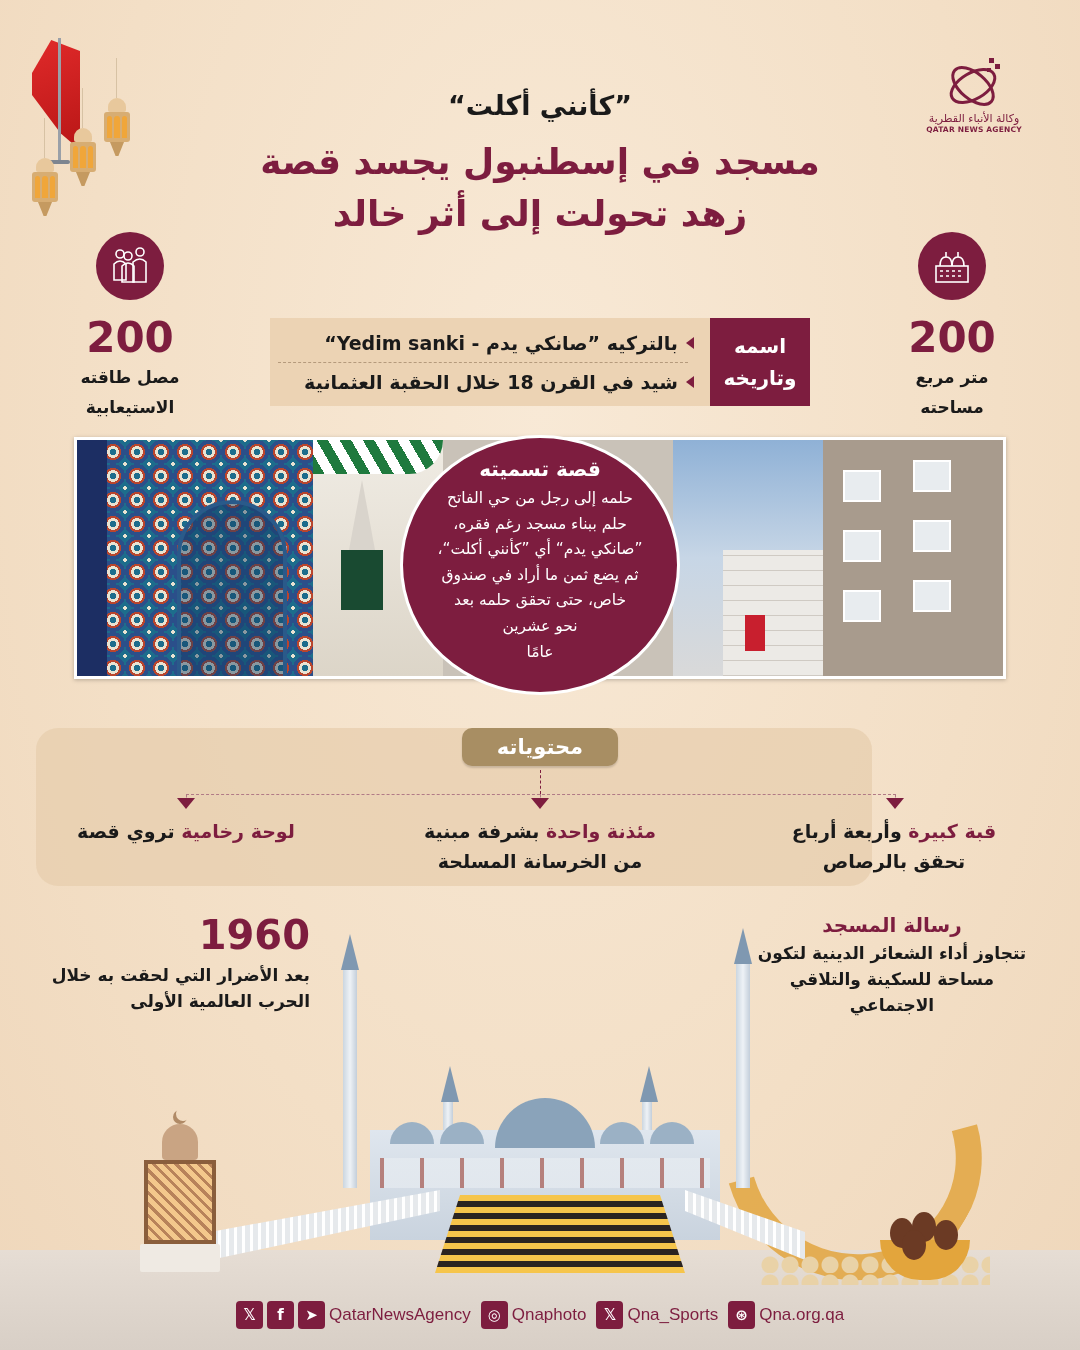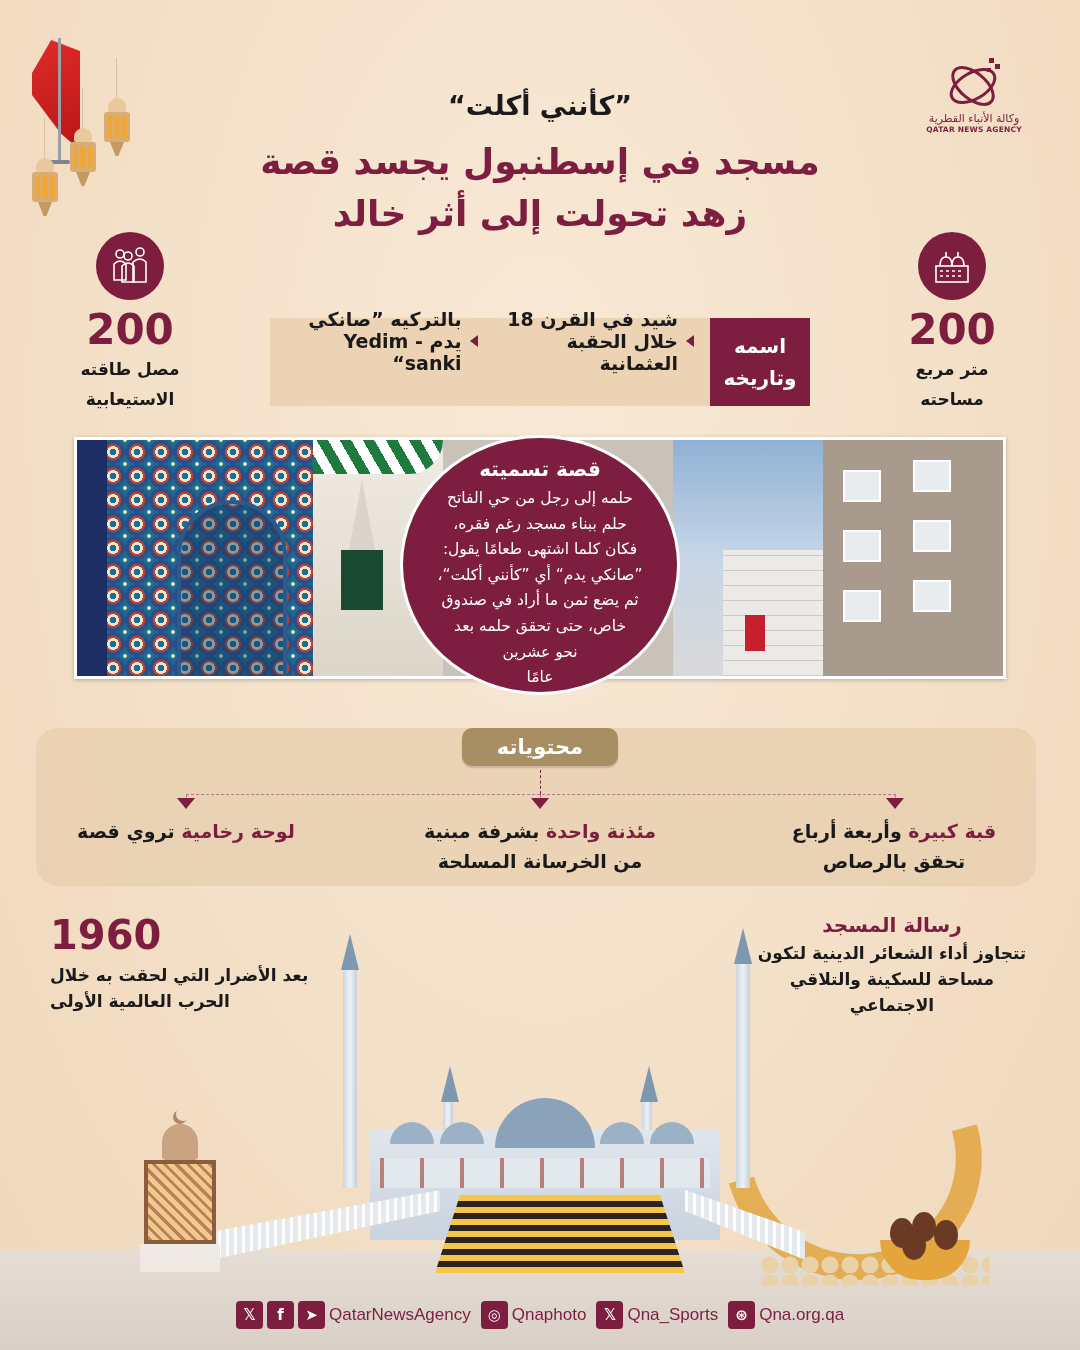--- a/index.html
+++ b/index.html
@@ -31,29 +31,29 @@
   .logo .ar { font-size: 11px; color: #7d1d3f; font-weight: normal; margin-top: 2px; }
   .logo .en { font-size: 7.5px; color: #7d1d3f; font-weight: bold; letter-spacing: 0.2px; }
 
   
   .subtitle { position: absolute; left: 0; right: 0; top: 90px; text-align: center; font-size: 27px; font-weight: bold; color: #1a1a1a; }
   .title { position: absolute; left: 0; right: 0; top: 136px; text-align: center; font-size: 36px; line-height: 52px; font-weight: bold; color: #7d1d3f; }
 
   
   .stat { position: absolute; width: 140px; text-align: center; }
   .stat .icon-circle { width: 68px; height: 68px; border-radius: 50%; background: #7d1d3f; margin: 0 auto; display: flex; align-items: center; justify-content: center; }
-  .stat .num { font-size: 42px; font-weight: bold; color: #7d1d3f; margin-top: 6px; line-height: 48px; }
+  .stat .num { font-size: 42px; font-weight: bold; color: #7d1d3f; margin-top: 14px; line-height: 48px; }
   .stat .lbl { font-size: 17px; font-weight: bold; color: #1a1a1a; line-height: 30px; }
   .stat-left { left: 60px; top: 232px; }
   .stat-right { left: 882px; top: 232px; }
 
   
   .namebox { position: absolute; left: 270px; top: 318px; width: 540px; height: 88px; display: flex; flex-direction: row-reverse; }
   .namebox .tag { width: 100px; background: #7d1d3f; color: #fff; font-weight: bold; font-size: 20px; display: flex; align-items: center; justify-content: center; text-align: center; line-height: 32px; }
-  .namebox .rows { flex: 1; background: #ecd3b4; padding: 4px 16px 4px 8px; display: flex; flex-direction: row; justify-content: center; }
+  .namebox .rows { flex: 1; background: #ecd3b4; padding: 4px 16px 4px 8px; display: flex; flex-direction: column; justify-content: center; }
   .namebox .row { direction: rtl; display: flex; align-items: center; font-size: 19px; font-weight: bold; color: #1a1a1a; height: 38px; }
   .namebox .row .arrow { width: 0; height: 0; border-top: 6px solid transparent; border-bottom: 6px solid transparent; border-right: 8px solid #7d1d3f; margin-left: 8px; }
   .namebox .sep { height: 0; border-top: 1px dashed #b59a7c; margin: 0 6px 0 0; }
 
   
   .photostrip { position: absolute; left: 74px; top: 437px; width: 932px; height: 242px; border: 3px solid #fff; box-shadow: 0 1px 4px rgba(0,0,0,0.25); overflow: hidden; display: flex; }
   .ph { height: 100%; position: relative; overflow: hidden; }
   .ph-tiles { width: 236px; background:
       repeating-radial-gradient(circle at 12px 12px, #1d6d8c 0 3px, #e9e3d2 3px 6px, #b8452e 6px 8px, #2b4f8a 8px 12px);
       background-size: 24px 24px; }
@@ -69,31 +69,31 @@
   .ph-street .bld .win { position:absolute; width:38px; height:32px; background:#e8ecef; border:2px solid #fff; }
   .ph-street .mosque { position:absolute; left:50px; top:110px; width:190px; height:140px; background: repeating-linear-gradient(0deg,#eceae6 0 14px,#cfcac3 14px 15px); }
   .ph-street .minaret { position:absolute; left:186px; top:20px; width:22px; height:110px; background:#ececec; }
   .ph-street .minaret::before { content:""; position:absolute; left:-1px; top:-22px; border-left:12px solid transparent; border-right:12px solid transparent; border-bottom:24px solid #9aa4ae; }
   .ph-street .flagsm { position:absolute; left:72px; top:175px; width:20px; height:36px; background:#c81f2e; }
   .story { position: absolute; left: 400px; top: 435px; width: 280px; height: 260px; border-radius: 50%; background: #7d1d3f; border: 3px solid #fff; color: #fff; text-align: center; direction: rtl; padding-top: 18px; }
   .story .st-title { font-size: 20px; font-weight: bold; line-height: 26px; }
   .story .st-body { font-size: 15.5px; line-height: 25.6px; margin-top: 4px; padding: 0 18px; }
 
   
-  .contents { position: absolute; left: 36px; top: 728px; width: 1000px; height: 158px; background: rgba(231,206,174,0.75); border-radius: 22px; }
+  .contents { position: absolute; left: 36px; top: 728px; width: 836px; height: 158px; background: rgba(231,206,174,0.75); border-radius: 22px; }
   .contents .pill { position: absolute; left: 426px; top: 0; width: 156px; height: 38px; border-radius: 10px; background: #a88e63; color: #fff; font-size: 21px; font-weight: bold; display: flex; align-items: center; justify-content: center; box-shadow: 0 2px 2px rgba(0,0,0,0.15); }
   .contents .vline { position: absolute; left: 504px; top: 42px; width: 0; height: 24px; border-left: 1px dashed #7d1d3f; }
   .contents .hline { position: absolute; left: 150px; top: 66px; width: 710px; border-top: 1px dashed #b17a86; }
   .contents .drop { position: absolute; top: 66px; width: 0; height: 10px; border-left: 1px dashed #b17a86; }
   .contents .tri { position: absolute; top: 70px; width: 0; height: 0; border-left: 9px solid transparent; border-right: 9px solid transparent; border-top: 11px solid #7d1d3f; }
   .contents .item { position: absolute; top: 88px; width: 260px; text-align: center; direction: rtl; font-size: 19px; font-weight: bold; line-height: 30px; color: #1a1a1a; }
   .contents .item .hl { color: #7d1d3f; }
 
   
-  .year { position: absolute; left: 50px; top: 910px; width: 260px; text-align: left; }
+  .year { position: absolute; left: 50px; top: 910px; width: 260px; text-align: right; }
   .year .num { font-size: 40px; font-weight: bold; color: #7d1d3f; line-height: 50px; }
   .year .txt { direction: rtl; font-size: 17px; font-weight: bold; line-height: 26px; color: #1a1a1a; margin-top: 2px; }
 
   
   .message { position: absolute; left: 752px; top: 910px; width: 280px; text-align: center; direction: rtl; }
   .message .ttl { font-size: 20px; font-weight: bold; color: #7d1d3f; line-height: 30px; }
   .message .txt { font-size: 17px; font-weight: bold; line-height: 26px; color: #1a1a1a; }
 
   
   .floor { position: absolute; left: 0; right: 0; top: 1250px; bottom: 0; background: linear-gradient(180deg,#e6ddd4,#d8cfc6); }
@@ -255,21 +255,20 @@
         <span class="win" style="left:90px;top:140px"></span>
     </span>
   </div>
 </div>
 
 <div class="story">
   <div class="st-title">قصة تسميته</div>
   <div class="st-body">
     <div>حلمه إلى رجل من حي الفاتح</div>
     <div>حلم ببناء مسجد رغم فقره،</div>
-    <div>فكان كلما اشتهى طعامًا يقول:</div>
     <div>”صانكي يدم“ أي ”كأنني أكلت“،</div>
     <div>ثم يضع ثمن ما أراد في صندوق</div>
     <div>خاص، حتى تحقق حلمه بعد</div>
     <div>نحو عشرين</div>
     <div>عامًا</div>
   </div>
 </div>
 
 <div class="contents">
   <div class="pill rtl">محتوياته</div>

